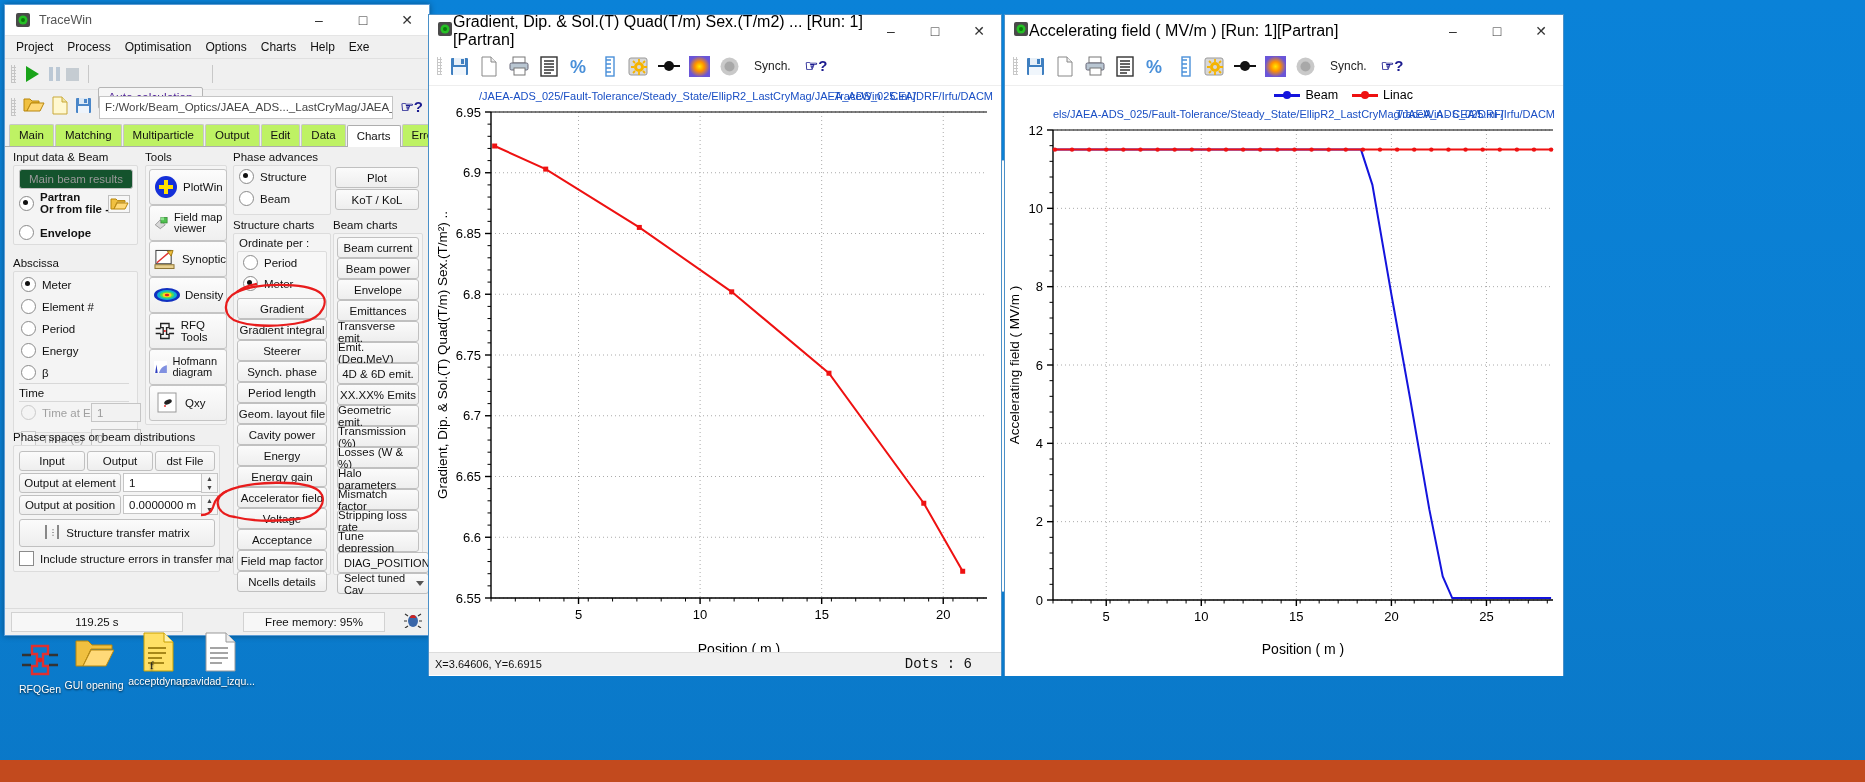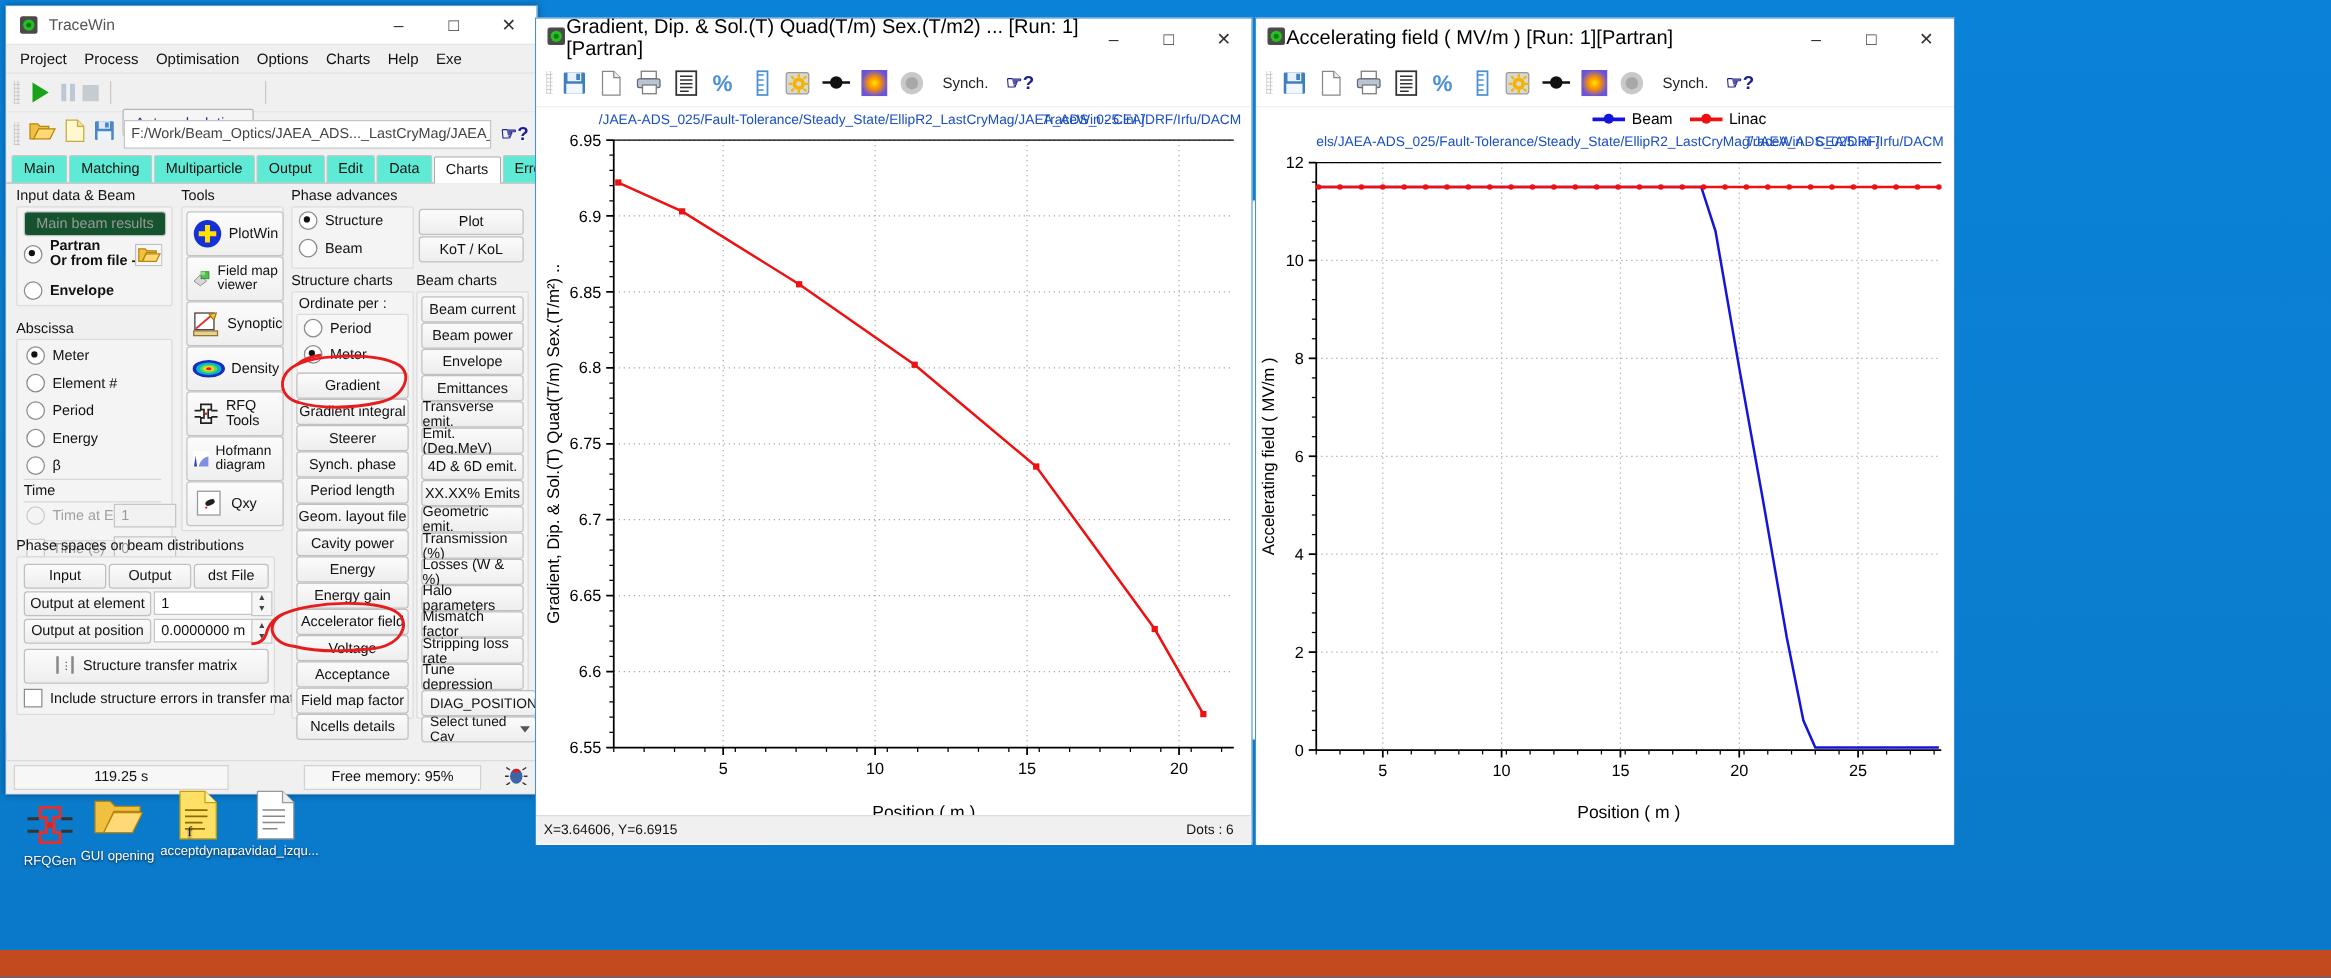--- a/index.html
+++ b/index.html
@@ -32,21 +32,21 @@
   .pause-btn{display:flex;gap:3px;opacity:.35;}
   .pause-btn i{display:block;width:4px;height:14px;background:#5b7fa6;}
   .stop-btn{width:13px;height:13px;background:#9aa7b3;opacity:.5;}
   .sep{width:1px;height:18px;background:#c8c8c8;margin:0 3px;}
   .autocalc{font-size:12px;padding:3px 9px;background:#f5f5f5;border:1px solid #b5b5b5;border-radius:2px;color:#4c1d95;margin-top:48px;}
   .pathrow{height:34px;display:flex;align-items:center;gap:7px;padding:0 6px;background:#f0f0f0;}
   .path-input{flex:1;height:21px;background:#fff;border:1px solid #c5c5c5;font-size:11.5px;color:#444;display:flex;align-items:center;padding:0 5px;overflow:hidden;white-space:nowrap;}
   .help-cursor{font-size:15px;color:#1b1b8f;font-weight:bold;}
 
   .tabs{display:flex;padding:0 4px;background:#f0f0f0;border-bottom:1px solid #adadad;}
-  .tab{font-size:11.5px;padding:4px 9px;border:1px solid #c8c8c8;border-bottom:none;background:#5eead4;color:#111;margin-right:1px;border-radius:2px 2px 0 0;}
+  .tab{font-size:11.5px;padding:4px 9px;border:1px solid #c8c8c8;border-bottom:none;background:#bef264;color:#111;margin-right:1px;border-radius:2px 2px 0 0;}
   .tab.active{background:#fff;border-color:#adadad;position:relative;top:1px;padding-bottom:5px;}
 
   .panebody{position:relative;height:438px;background:#f0f0f0;}
   .grouplbl{position:absolute;font-size:11.5px;color:#111;}
   .groupbox{position:absolute;border:1px solid #dcdcdc;background:#f4f4f4;border-radius:2px;}
   .btn{position:absolute;font-size:11.5px;display:flex;align-items:center;justify-content:center;
        background:linear-gradient(180deg,#fbfbfb,#eeeeee);border:1px solid #c0c0c0;border-radius:3px;color:#111;}
   .btn.disabled{color:#999;background:#14532d;}
   .radio{position:absolute;display:flex;align-items:center;gap:6px;font-size:11.5px;color:#111;}
   .radio .dot{width:13px;height:13px;border-radius:50%;border:1px solid #8b8b8b;background:#fff;position:relative;flex:0 0 auto;}
@@ -80,21 +80,21 @@
   .synch-lbl{font-size:12px;color:#222;margin-left:8px;}
   .plotarea{position:relative;background:#fff;}
   .filepath{position:absolute;font-size:11px;color:#1a4fc4;white-space:nowrap;}
   .credit{position:absolute;font-size:11px;color:#1a4fc4;white-space:nowrap;}
   .legend{position:absolute;display:flex;align-items:center;gap:14px;font-size:12.5px;color:#000;}
   .legend .li{display:flex;align-items:center;gap:5px;}
   .legend .lmark{display:inline-block;width:26px;height:3px;position:relative;}
   .legend .lmark:after{content:"";position:absolute;left:9px;top:-3px;width:8px;height:8px;border-radius:50%;}
   .chart-status{position:absolute;left:0;right:0;bottom:0;height:22px;background:#f0f0f0;border-top:1px solid #dcdcdc;display:flex;align-items:center;}
   .chart-status .s-left{font-size:11px;color:#111;padding-left:6px;}
-  .chart-status .s-right{font-size:11px;color:#111;margin-left:auto;padding-right:14px;}
+  .chart-status .s-right{font-size:14px;color:#111;margin-left:auto;padding-right:29px;font-family:Liberation Mono, monospace;}
 
   
   .deskicon{position:absolute;width:76px;text-align:center;color:#fff;font-size:10.5px;text-shadow:0 1px 2px rgba(0,0,0,.8);}
   .deskicon .gi{width:40px;height:40px;margin:0 auto 3px;}
   .bottombar{position:absolute;left:0;right:0;bottom:0;height:22px;background:#c24a1e;}
   .behindwin{position:absolute;background:#fff;border:1px solid #9fbfdd;}
 </style>
 </head>
 <body>
 

